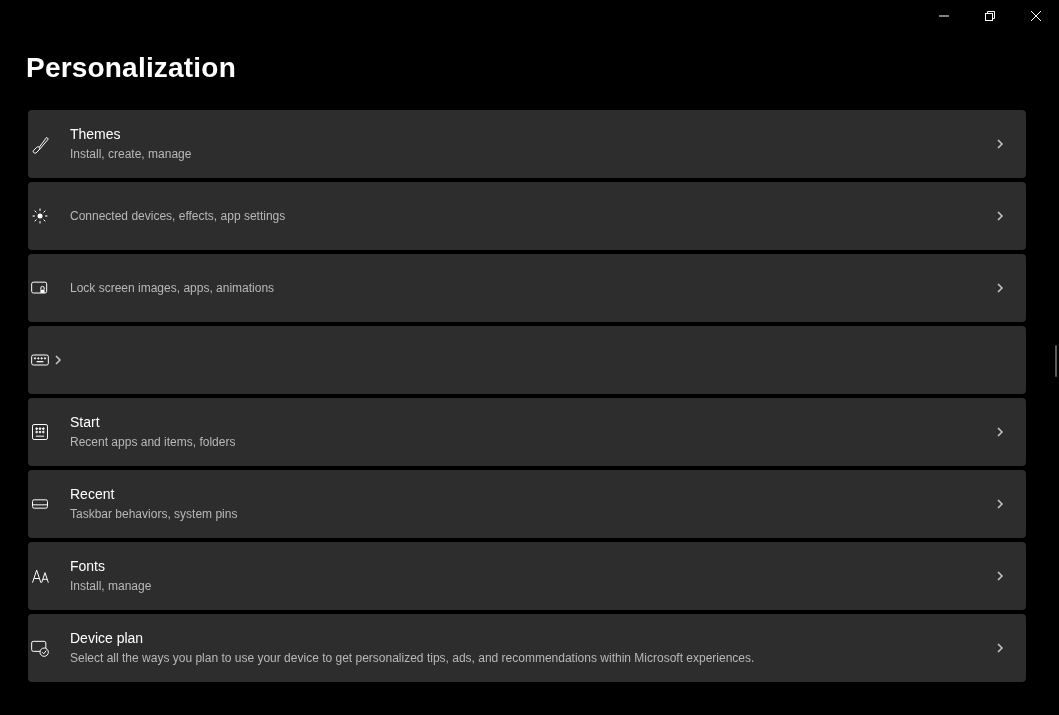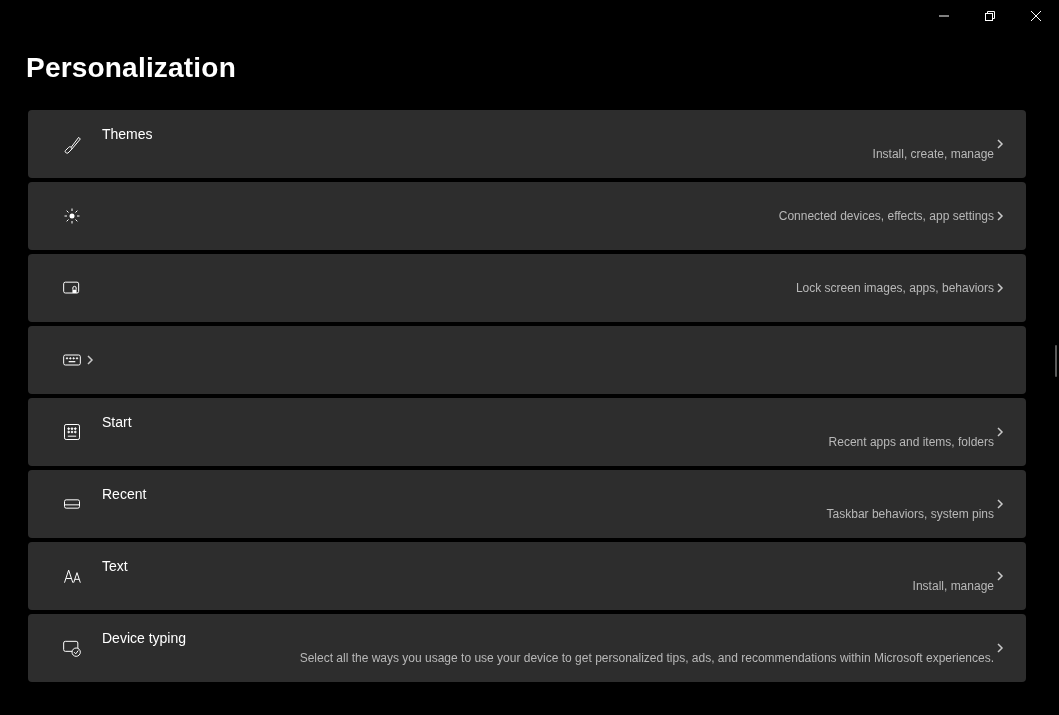--- a/index.html
+++ b/index.html
@@ -50,21 +50,21 @@
     top: 110px;
     width: 998px;
   }
   .settings-item {
     background: #2d2d2d;
     border-radius: 4px;
     height: 68px;
     margin-bottom: 4px;
     display: flex;
     align-items: center;
-    padding: 0 16px 0 32px;
+    padding: 0 16px 0 0;
     cursor: pointer;
   }
   .item-icon {
     width: 24px;
     height: 24px;
     flex-shrink: 0;
     display: flex;
     align-items: center;
     justify-content: center;
   }
@@ -85,21 +85,20 @@
     font-weight: 400;
     color: #ffffff;
     line-height: 1.4;
   }
   .item-desc {
     font-size: 12px;
     font-weight: 400;
     color: #b8b8b8;
     line-height: 1.4;
     margin-top: 1px;
-    text-align: right;
   }
   .chevron {
     width: 16px;
     height: 16px;
     flex-shrink: 0;
   }
   .chevron svg {
     stroke: #c8c8c8;
     stroke-width: 1.5;
     fill: none;
@@ -184,21 +183,21 @@
 
   <div class="settings-item">
     <div class="item-icon">
       <svg width="20" height="20" viewBox="0 0 24 24">
           <rect x="2" y="5" width="18" height="13" rx="2"></rect>
           <path d="M13 14 v-2 a2 2 0 1 1 4 0 v2"></path>
           <rect x="12.5" y="14" width="5" height="4" rx="0.5" fill="#ffffff" stroke="none"></rect>
         </svg>
     </div>
     <div class="item-text">
-      <div class="item-desc">Lock screen images, apps, behaviors</div>
+      <div class="item-desc">Lock screen images, apps, animations</div>
     </div>
     <div class="chevron">
       <svg width="12" height="12" viewBox="0 0 12 12">
           <polyline points="4,2 8,6 4,10"></polyline>
         </svg>
     </div>
   </div>
 
   <div class="settings-item">
     <div class="item-icon">
@@ -261,41 +260,41 @@
   </div>
 
   <div class="settings-item">
     <div class="item-icon">
       <svg width="20" height="20" viewBox="0 0 24 24">
           <path d="M3 20 L8 5 L13 20 M5 15 L11 15"></path>
           <path d="M14 20 L18 8 L22 20 M15.5 16 L20.5 16"></path>
         </svg>
     </div>
     <div class="item-text">
-      <div class="item-title">Text</div>
+      <div class="item-title">Fonts</div>
       <div class="item-desc">Install, manage</div>
     </div>
     <div class="chevron">
       <svg width="12" height="12" viewBox="0 0 12 12">
           <polyline points="4,2 8,6 4,10"></polyline>
         </svg>
     </div>
   </div>
 
   <div class="settings-item">
     <div class="item-icon">
       <svg width="20" height="20" viewBox="0 0 24 24">
           <rect x="2" y="4" width="17" height="12" rx="2"></rect>
           <circle cx="17" cy="17" r="5" fill="#2d2d2d"></circle>
           <polyline points="14.5,17 16.5,19 19.5,15"></polyline>
         </svg>
     </div>
     <div class="item-text">
-      <div class="item-title">Device typing</div>
-      <div class="item-desc">Select all the ways you usage to use your device to get personalized tips, ads, and recommendations within Microsoft experiences.</div>
+      <div class="item-title">Device plan</div>
+      <div class="item-desc">Select all the ways you plan to use your device to get personalized tips, ads, and recommendations within Microsoft experiences.</div>
     </div>
     <div class="chevron">
       <svg width="12" height="12" viewBox="0 0 12 12">
           <polyline points="4,2 8,6 4,10"></polyline>
         </svg>
     </div>
   </div>
 
 </div>
 

